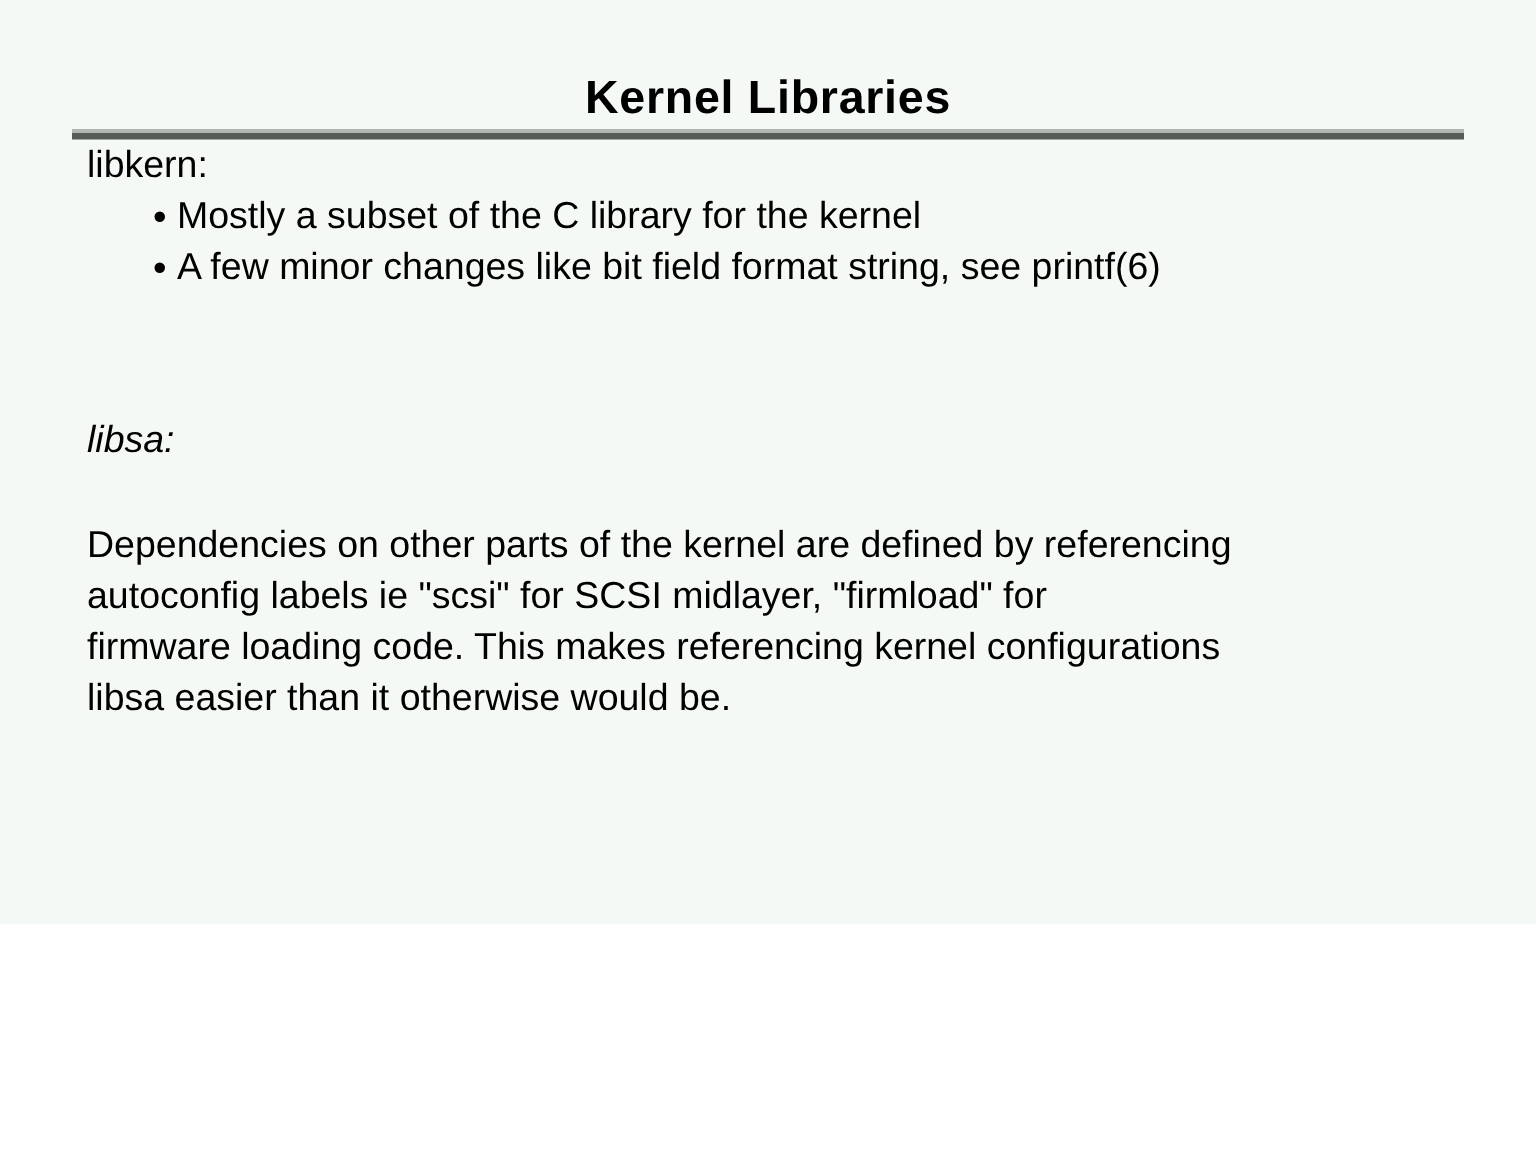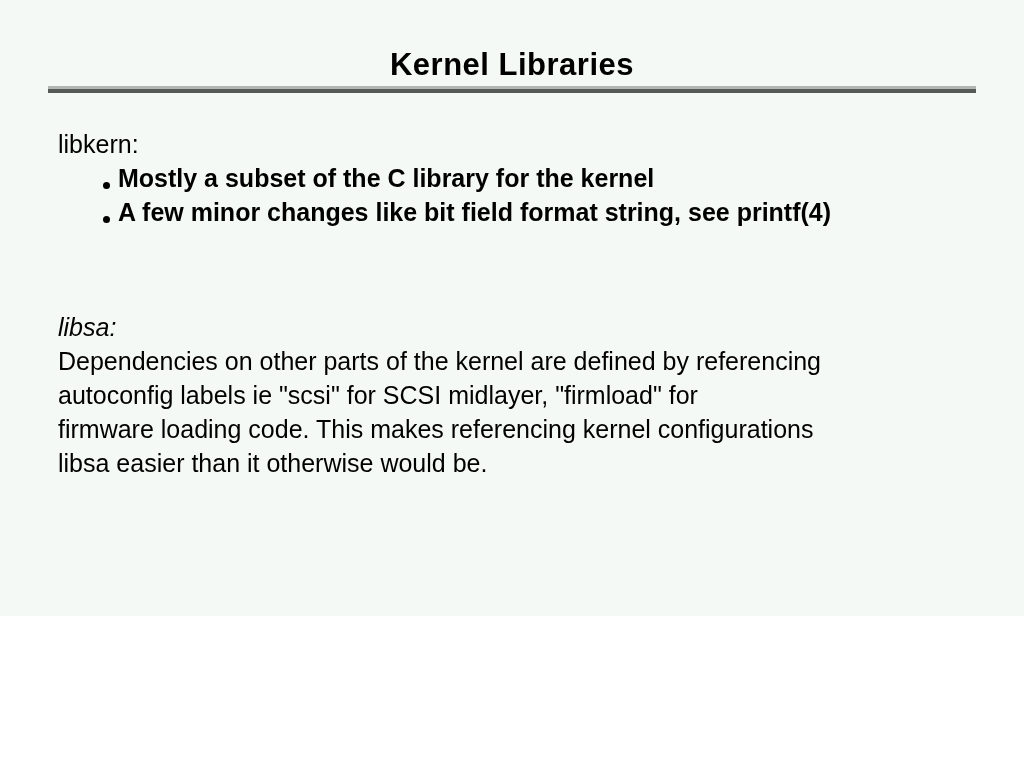--- a/index.html
+++ b/index.html
@@ -30,45 +30,44 @@
     margin: 2px 0 0 48px;
     background: linear-gradient(to bottom, #b2b6b2 0%, #b2b6b2 40%, #565a56 40%, #565a56 100%);
   }
   .content {
     margin-left: 58px;
     margin-right: 40px;
     font-size: 25px;
     line-height: 34px;
   }
   .section-heading {
-    margin-top: 34px;
   }
   .section-libsa .section-heading {
     margin-top: 81px;
     font-style: italic;
   }
   ul.bullet-list {
     list-style: none;
     margin: 0;
     padding: 0 0 0 45px;
   }
   li.bullet-item {
     display: flex;
-    align-items: center;
-    font-weight: bold;
+    align-items: flex-start;
   }
   .bullet-icon {
     flex: 0 0 auto;
     width: 7px;
     height: 7px;
     border-radius: 50%;
     background: #000000;
     margin: 14px 8px 0 0;
   }
   .body-paragraph {
+    margin-top: 36px;
   }
 </style>
 </head>
 <body>
 
 <div class="slide" style="background: rgb(245, 249, 245); color: rgb(0, 0, 0);">
 
   <div class="slide-title">Kernel Libraries</div>
 
   <div class="title-rule"></div>
@@ -77,21 +76,21 @@
 
     <div class="section section-libkern">
       <div class="section-heading">libkern:</div>
       <ul class="bullet-list">
         <li class="bullet-item">
           <span class="bullet-icon"></span>
           <span class="bullet-text">Mostly a subset of the C library for the kernel</span>
         </li>
         <li class="bullet-item">
           <span class="bullet-icon"></span>
-          <span class="bullet-text">A few minor changes like bit field format string, see printf(4)</span>
+          <span class="bullet-text">A few minor changes like bit field format string, see printf(6)</span>
         </li>
       </ul>
     </div>
 
     <div class="section section-libsa">
       <div class="section-heading">libsa:</div>
     </div>
 
     <div class="body-paragraph">
       <div class="paragraph-line">Dependencies on other parts of the kernel are defined by referencing</div>

